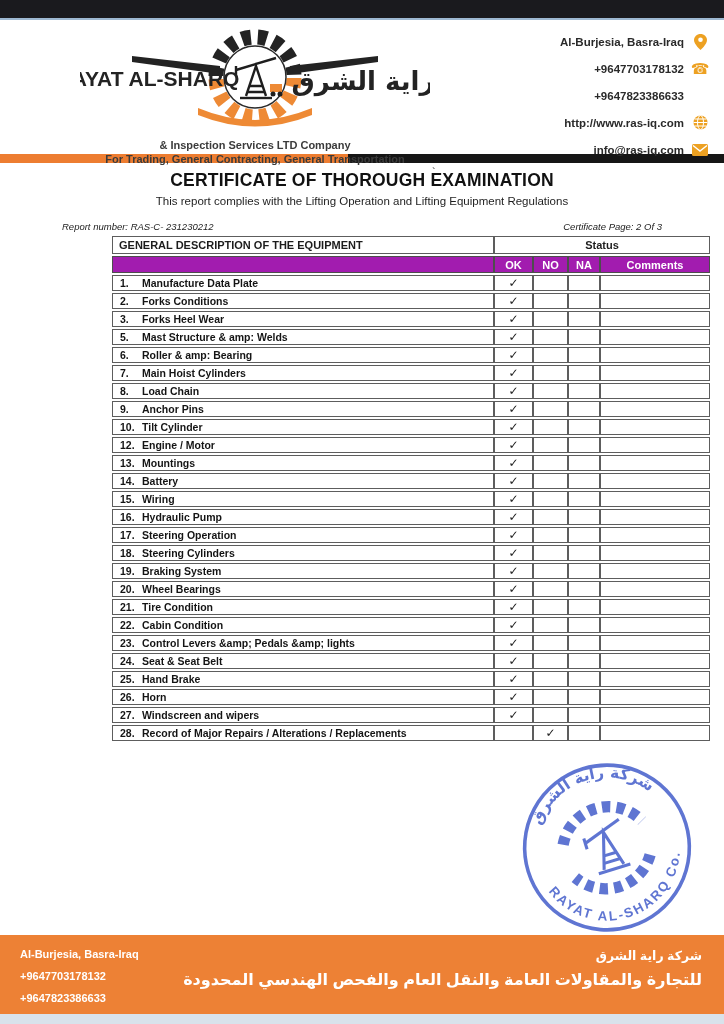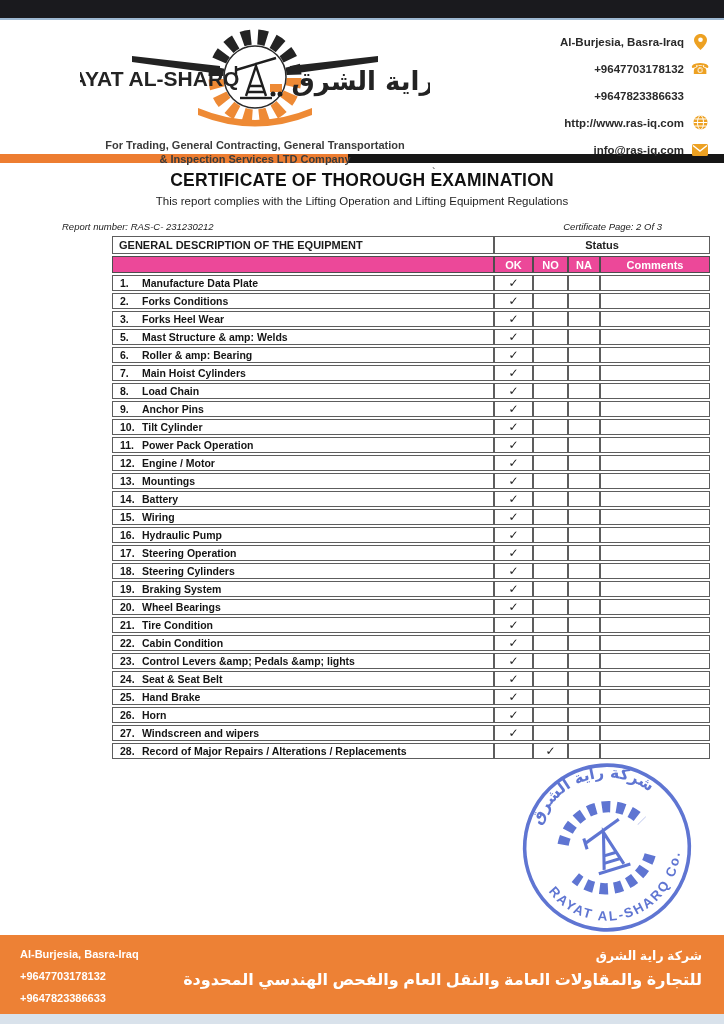--- a/index.html
+++ b/index.html
@@ -42,21 +42,21 @@
     width:600px; margin:14px auto 2px auto; display:flex; justify-content:space-between;
     font-size:9.5px; color:#222;font-style:italic;
   }
 
   
   .tbl-wrap { width:500px; margin:0 auto; }
   table.equip { width:100%; border-collapse:separate; border-spacing:0 2px; table-layout:fixed; }
   table.equip td, table.equip th { border:1px solid #5d5d5d; overflow:hidden; white-space:nowrap; }
   th.h-desc { font-size:11px; font-weight:bold; text-align:left; padding:2px 6px; height:18px; }
   th.h-status { font-size:11px; font-weight:bold; text-align:center; height:18px;margin-left:24px; }
-  tr.colhead td { background:#ec4899; color:#ffffff; font-size:11px; font-weight:bold; text-align:center; height:17px; border-color:#4d4d4d; }
+  tr.colhead td { background:#a21caf; color:#ffffff; font-size:11px; font-weight:bold; text-align:center; height:17px; border-color:#4d4d4d; }
   td.desc { font-size:10.5px; font-weight:bold; padding:1px 4px 1px 7px; height:15px; color:#141414; }
   td.desc .num { display:inline-block; min-width:22px; }
   td.cell-ok, td.cell-no, td.cell-na, td.cell-comments { height:15px; }
   td.check { text-align:center; font-size:12px; line-height:13px; color:#1a1a1a; font-style:italic; }
 
   
   .stamp { position:absolute; left:512px; top:760px; width:190px; height:175px; transform:rotate(-17deg); opacity:.88; }
 
   
   .footer { position:absolute; left:0; bottom:10px; width:724px; height:79px; background:#ED8135; color:#fff; }
@@ -93,22 +93,22 @@
           <path d="M160,74 L192,74"></path>
         </g>
         <rect x="190" y="60" width="12" height="8" fill="#EE8A35"></rect>
         <circle cx="193" cy="70" r="2.5" fill="#1e1e1e"></circle>
         <circle cx="200" cy="70" r="2.5" fill="#1e1e1e"></circle>
 
         <text x="68" y="62" font-family="Liberation Sans, DejaVu Sans, sans-serif" font-size="21" font-weight="bold" fill="#232323" text-anchor="middle" id="brand-latin">RAYAT AL-SHARQ</text>
         <text x="283" y="66" font-family="DejaVu Sans, sans-serif" font-size="26" font-weight="bold" fill="#232323" text-anchor="middle" id="brand-arabic">راية الشرق</text>
       </svg>
       <div class="tagline">
+        <div>&amp; Inspection Services LTD Company</div>
         <div>For Trading, General Contracting, General Transportation</div>
-        <div>&amp; Inspection Services LTD Company</div>
       </div>
     </div>
 
     <div class="contact-block">
       <div class="contact-row">
         <span class="contact-text">Al-Burjesia, Basra-Iraq</span>
         <span class="contact-icon">
           <svg width="13" height="16" viewBox="0 0 13 16">
               <path d="M6.5 0C2.9 0 0 2.7 0 6c0 4.4 6.5 10 6.5 10S13 10.4 13 6c0-3.3-2.9-6-6.5-6z" fill="#EDA122"></path>
               <circle cx="6.5" cy="5.8" r="2.3" fill="#ffffff"></circle>
@@ -247,27 +247,20 @@
             <td class="cell-comments"></td>
           </tr>
           <tr>
             <td class="desc"><span class="num">10.</span><span>Tilt Cylinder</span></td>
             <td class="cell-ok check">✓</td>
             <td class="cell-no"></td>
             <td class="cell-na"></td>
             <td class="cell-comments"></td>
           </tr>
           <tr>
-            <td class="desc"><span class="num">11.</span><span>Power Pack Operation</span></td>
-            <td class="cell-ok check">✓</td>
-            <td class="cell-no"></td>
-            <td class="cell-na"></td>
-            <td class="cell-comments"></td>
-          </tr>
-          <tr>
             <td class="desc"><span class="num">12.</span><span>Engine / Motor</span></td>
             <td class="cell-ok check">✓</td>
             <td class="cell-no"></td>
             <td class="cell-na"></td>
             <td class="cell-comments"></td>
           </tr>
           <tr>
             <td class="desc"><span class="num">13.</span><span>Mountings</span></td>
             <td class="cell-ok check">✓</td>
             <td class="cell-no"></td>

